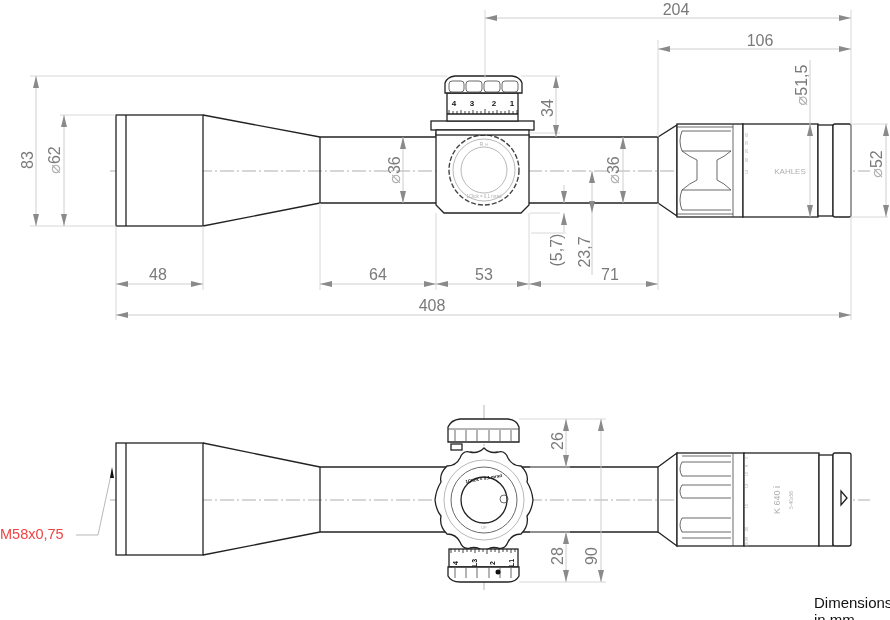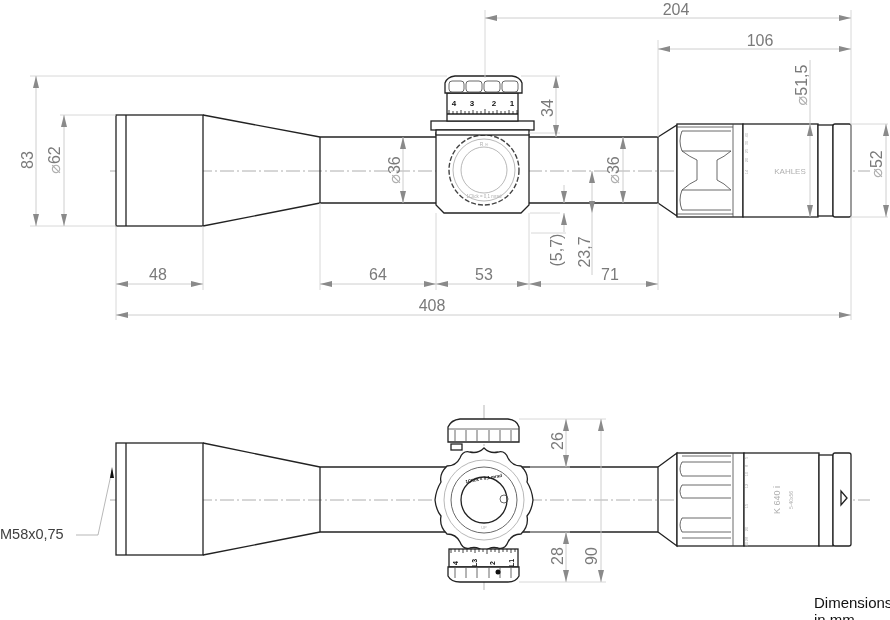--- a/index.html
+++ b/index.html
@@ -10,21 +10,21 @@
   .thin { stroke: #444; stroke-width: 0.8; fill: none; }
   .faint { stroke: #9a9a9a; stroke-width: 0.7; fill: none; }
   .dim { stroke: #c8c8c8; stroke-width: 0.9; fill: none; }
   .ext { stroke: #d4d4d4; stroke-width: 0.9; fill: none; }
   .center { stroke: #9a9a9a; stroke-width: 0.8; fill: none; stroke-dasharray: 14 3 2 3; }
   .arrow { fill: #8a8a8a; stroke: none; }
   .dimtext { fill: #7a7a7a; font-family: "Liberation Sans", sans-serif; font-size: 16px; }
   .faint-text { fill: #b0b0b0; font-family: "Liberation Sans", sans-serif; }
   .dark-text { fill: #111; font-family: "Liberation Sans", sans-serif; }
   .note { position: absolute; left: 789px; top: 594px; font-size: 15px; color: #111; font-family: "Liberation Sans", sans-serif; margin-left: 25px; }
-  .callout { position: absolute; left: 0px; top: 526px; font-size: 14.5px; color: #404040; font-family: "Liberation Sans", sans-serif; }
+  .callout { position: absolute; left: 0px; top: 526px; font-size: 14.5px; color: #ef4444; font-family: "Liberation Sans", sans-serif; }
 </style>
 </head>
 <body>
 
 <svg width="890" height="620" viewBox="0 0 890 620" xmlns="http://www.w3.org/2000/svg">
   <defs>
     <marker id="arr" markerWidth="12" markerHeight="6" refX="12" refY="3" orient="auto-start-reverse" markerUnits="userSpaceOnUse">
       <path d="M0,0 L12,3 L0,6 Z" class="arrow"></path>
     </marker>
   </defs>

